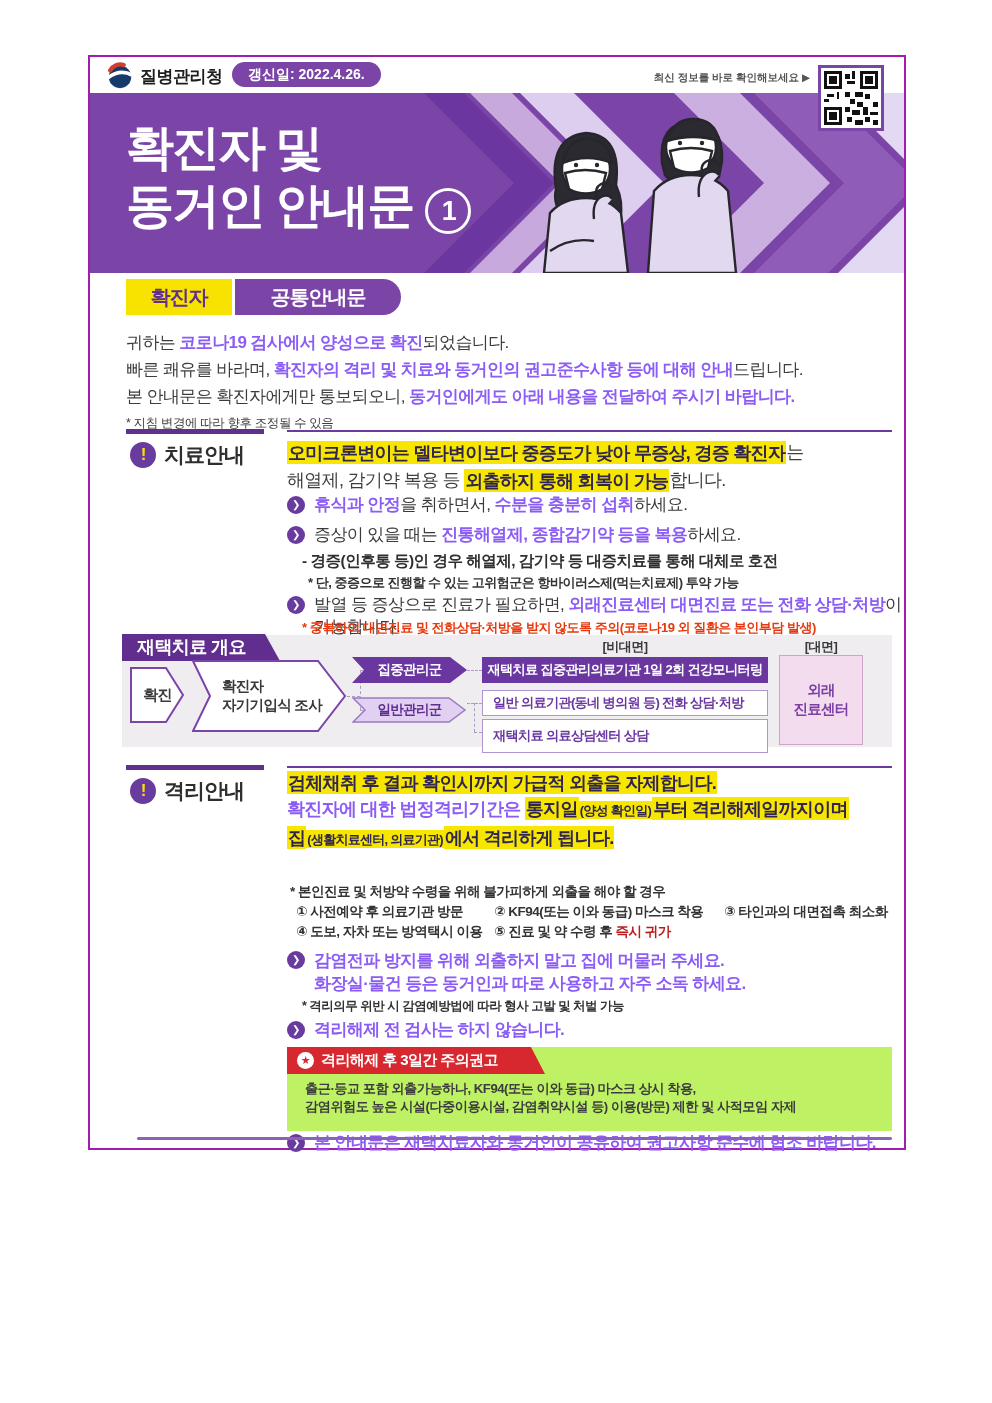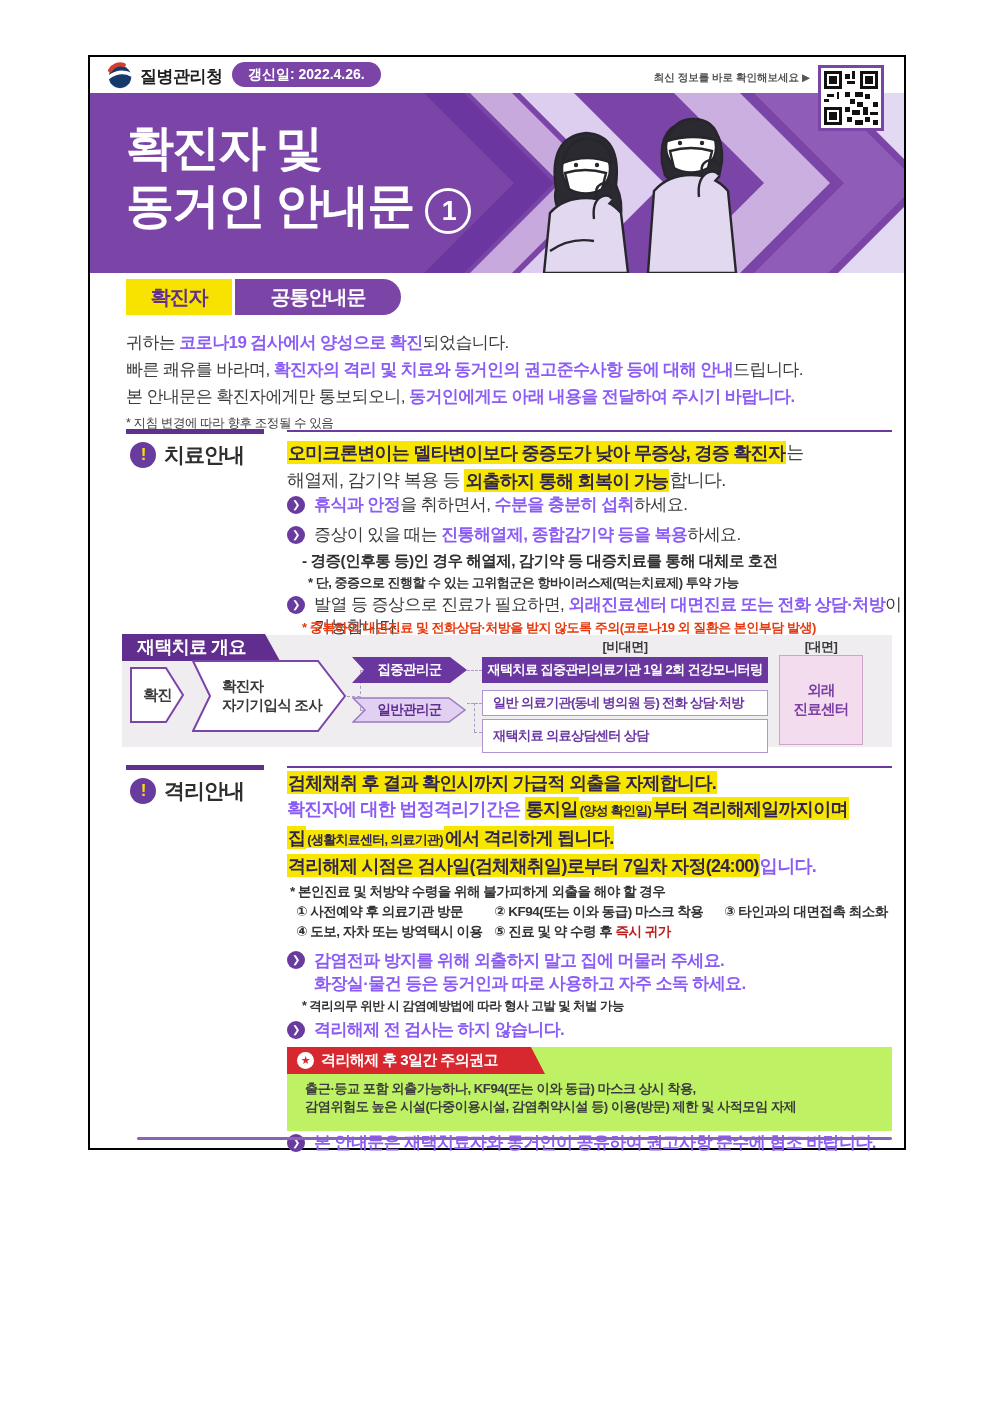--- a/index.html
+++ b/index.html
@@ -1,18 +1,18 @@
 <!DOCTYPE html>
 <html><head>
 <meta charset="utf-8">
 <style>
   html,body{margin:0;padding:0;background:#ffffff;}
   body{font-family:"Liberation Sans","DejaVu Sans",sans-serif;color:#3a3a3c;}
   .page{position:relative;width:992px;height:1403px;background:#fff;overflow:hidden;}
-  .card{position:absolute;left:88px;top:55px;width:818px;height:1095px;background:#fff;border:2px solid #000000;box-sizing:border-box;}
+  .card{position:absolute;left:88px;top:55px;width:818px;height:1095px;background:#fff;border:2px solid #a21caf;box-sizing:border-box;}
   .abs{position:absolute;}
 
   
   .agency-name{left:50px;top:8px;font-size:17px;font-weight:700;color:#1d1d1f;letter-spacing:-0.5px;}
   .updated-badge{left:142px;top:5px;height:25px;line-height:25px;padding:0 16px;background:#7b44a7;color:#fff;font-size:14px;font-weight:700;border-radius:14px;}
   .qr-hint{left:540px;top:14px;width:180px;text-align:right;font-size:10.5px;color:#555;font-weight:600;}
   .qr-box{left:728px;top:8px;width:66px;height:66px;background:#fff;border:3px solid #7b44a7;z-index:6;box-sizing:border-box;padding:3px;}
   .qr-box svg{width:100%;height:100%;display:block;}
 
   
@@ -265,21 +265,20 @@
     <div class="abs sec-bar" style="left:36px;top:708px;"></div>
     <div class="abs sec-line" style="left:197px;top:709px;width:605px;"></div>
     <div class="abs sec-title" style="left:40px;top:720px;">
       <span class="alert-ic">!</span>
       <span>격리안내</span>
     </div>
     <div class="abs lead" style="left:197px;top:712px;width:615px;line-height:26.5px;">
       <div class="rich"><span class="sb sh">검체채취 후 결과 확인시까지 가급적 외출을 자제합니다.</span></div>
       <div class="rich"><span class="sb">확진자에 대한 법정격리기간은 </span><span class="sb sh">통지일</span><span class="sb sh ss">(양성 확인일)</span><span class="sb sh">부터 격리해제일까지이며</span></div>
       <div class="rich"><span class="sb sh">집</span><span class="sb sh ss">(생활치료센터, 의료기관)</span><span class="sb sh">에서 격리하게 됩니다.</span></div>
-      <div class="rich"><span class="sb sh">격리해제 시점은 검사일(검체채취일)로부터 7일차 자정(24:00)</span><span class="sb">입니다.</span></div>
     </div>
 
     <div class="abs outing" style="left:200px;top:826px;">* 본인진료 및 처방약 수령을 위해 불가피하게 외출을 해야 할 경우</div>
     <div class="abs outing" style="left:206px;top:846px;width:600px;display:flex;">
       <span style="width:198px;">① 사전예약 후 의료기관 방문</span>
       <span style="width:230px;">② KF94(또는 이와 동급) 마스크 착용</span>
       <span>③ 타인과의 대면접촉 최소화</span>
     </div>
     <div class="abs outing" style="left:206px;top:866px;width:600px;display:flex;">
       <span style="width:198px;">④ 도보, 자차 또는 방역택시 이용</span>

